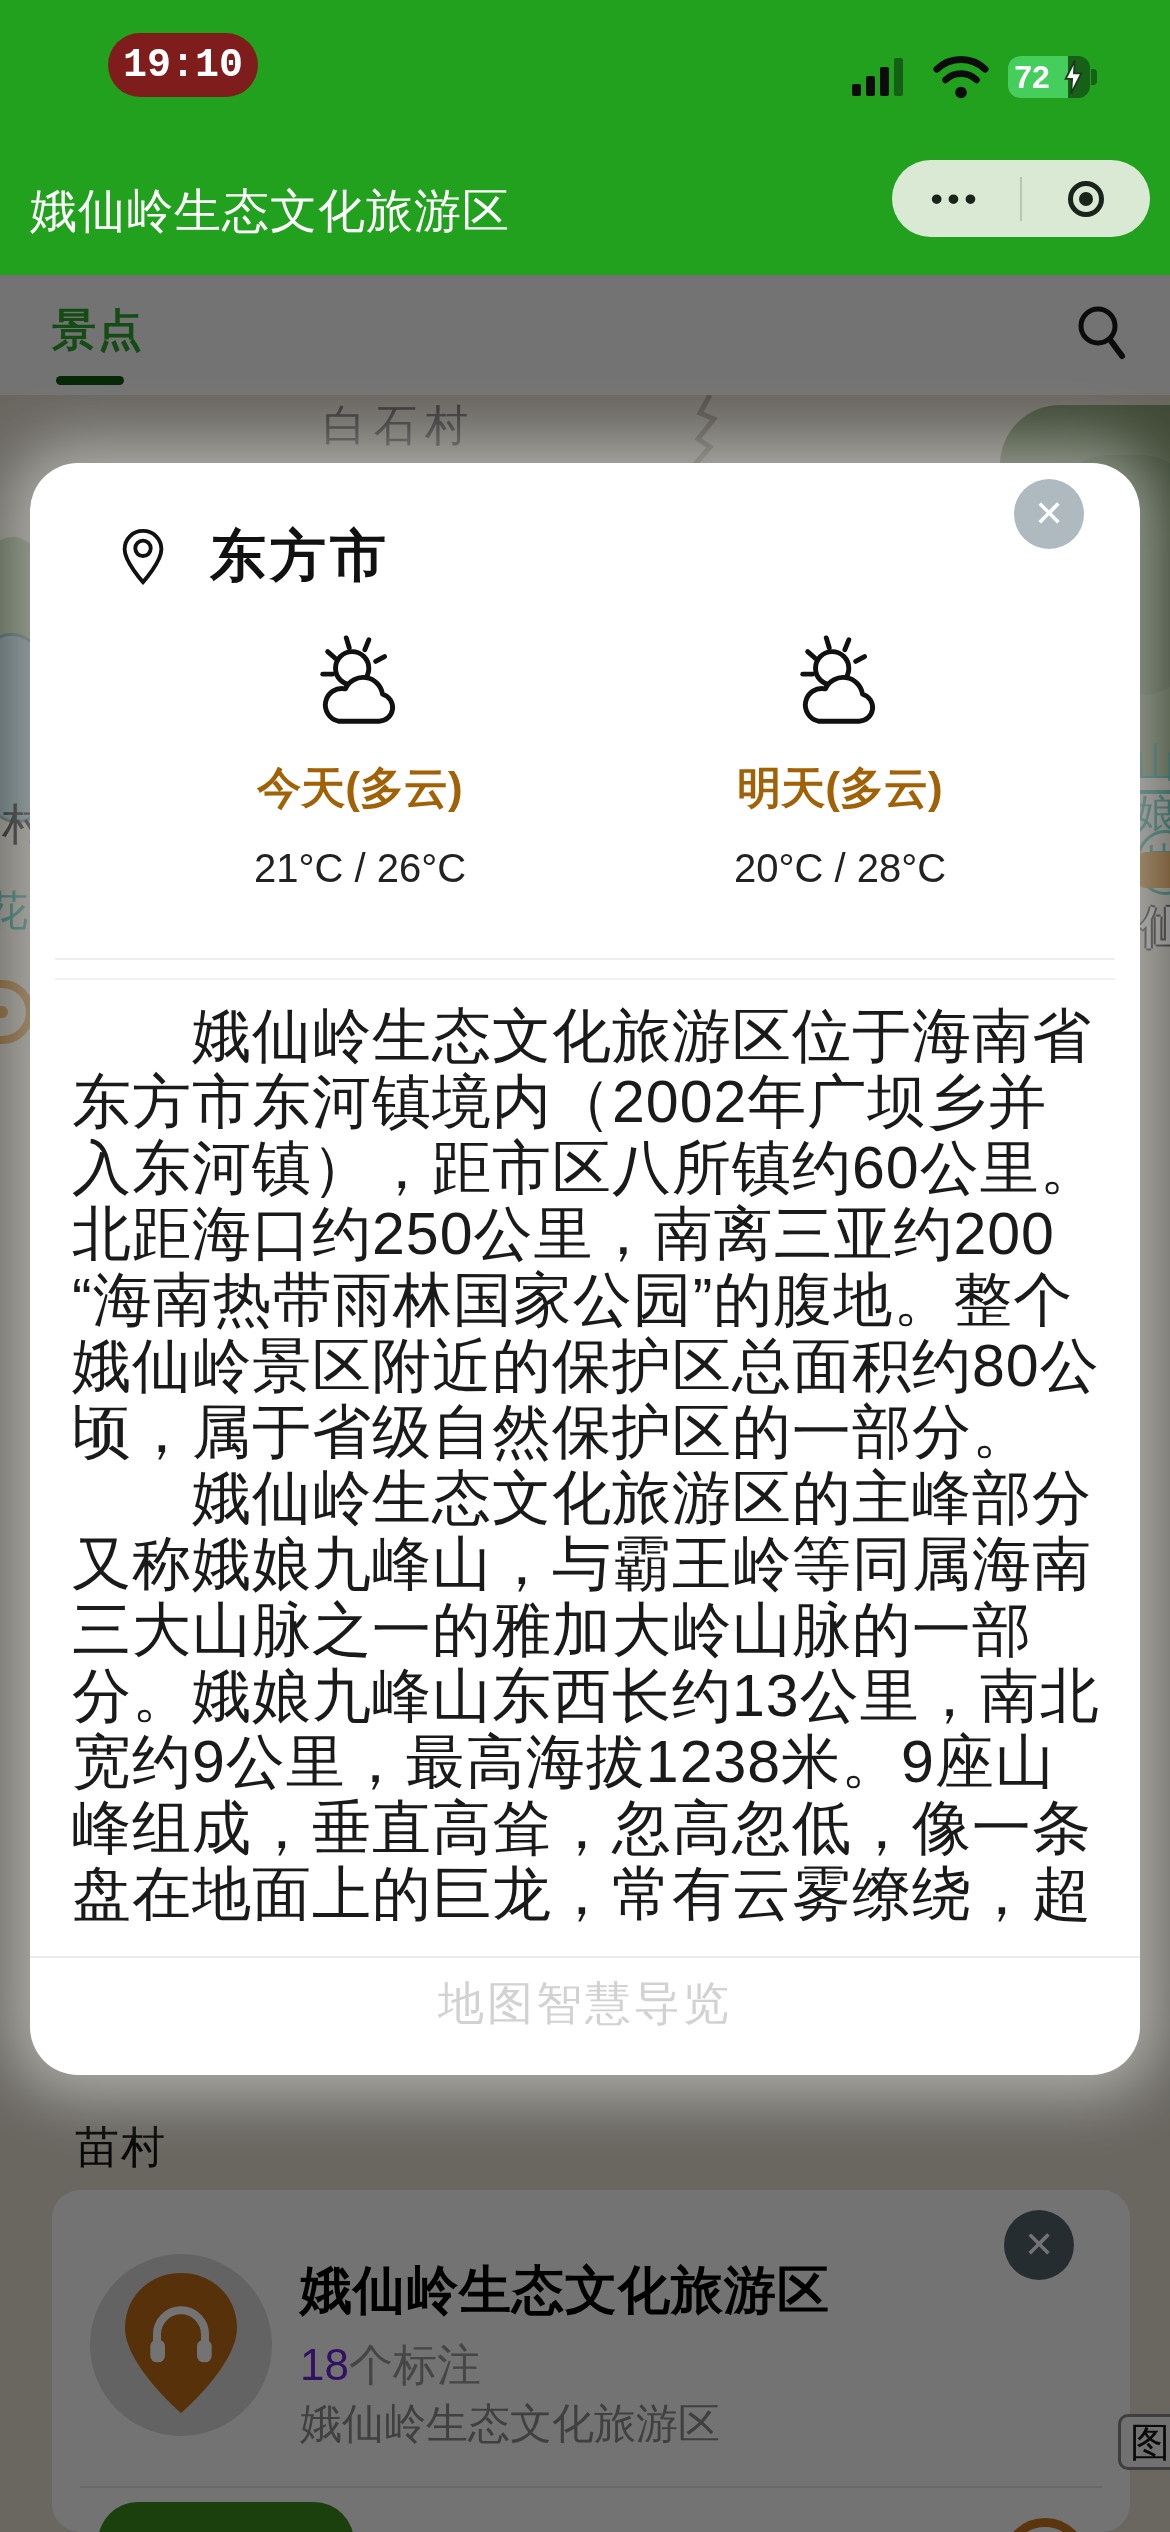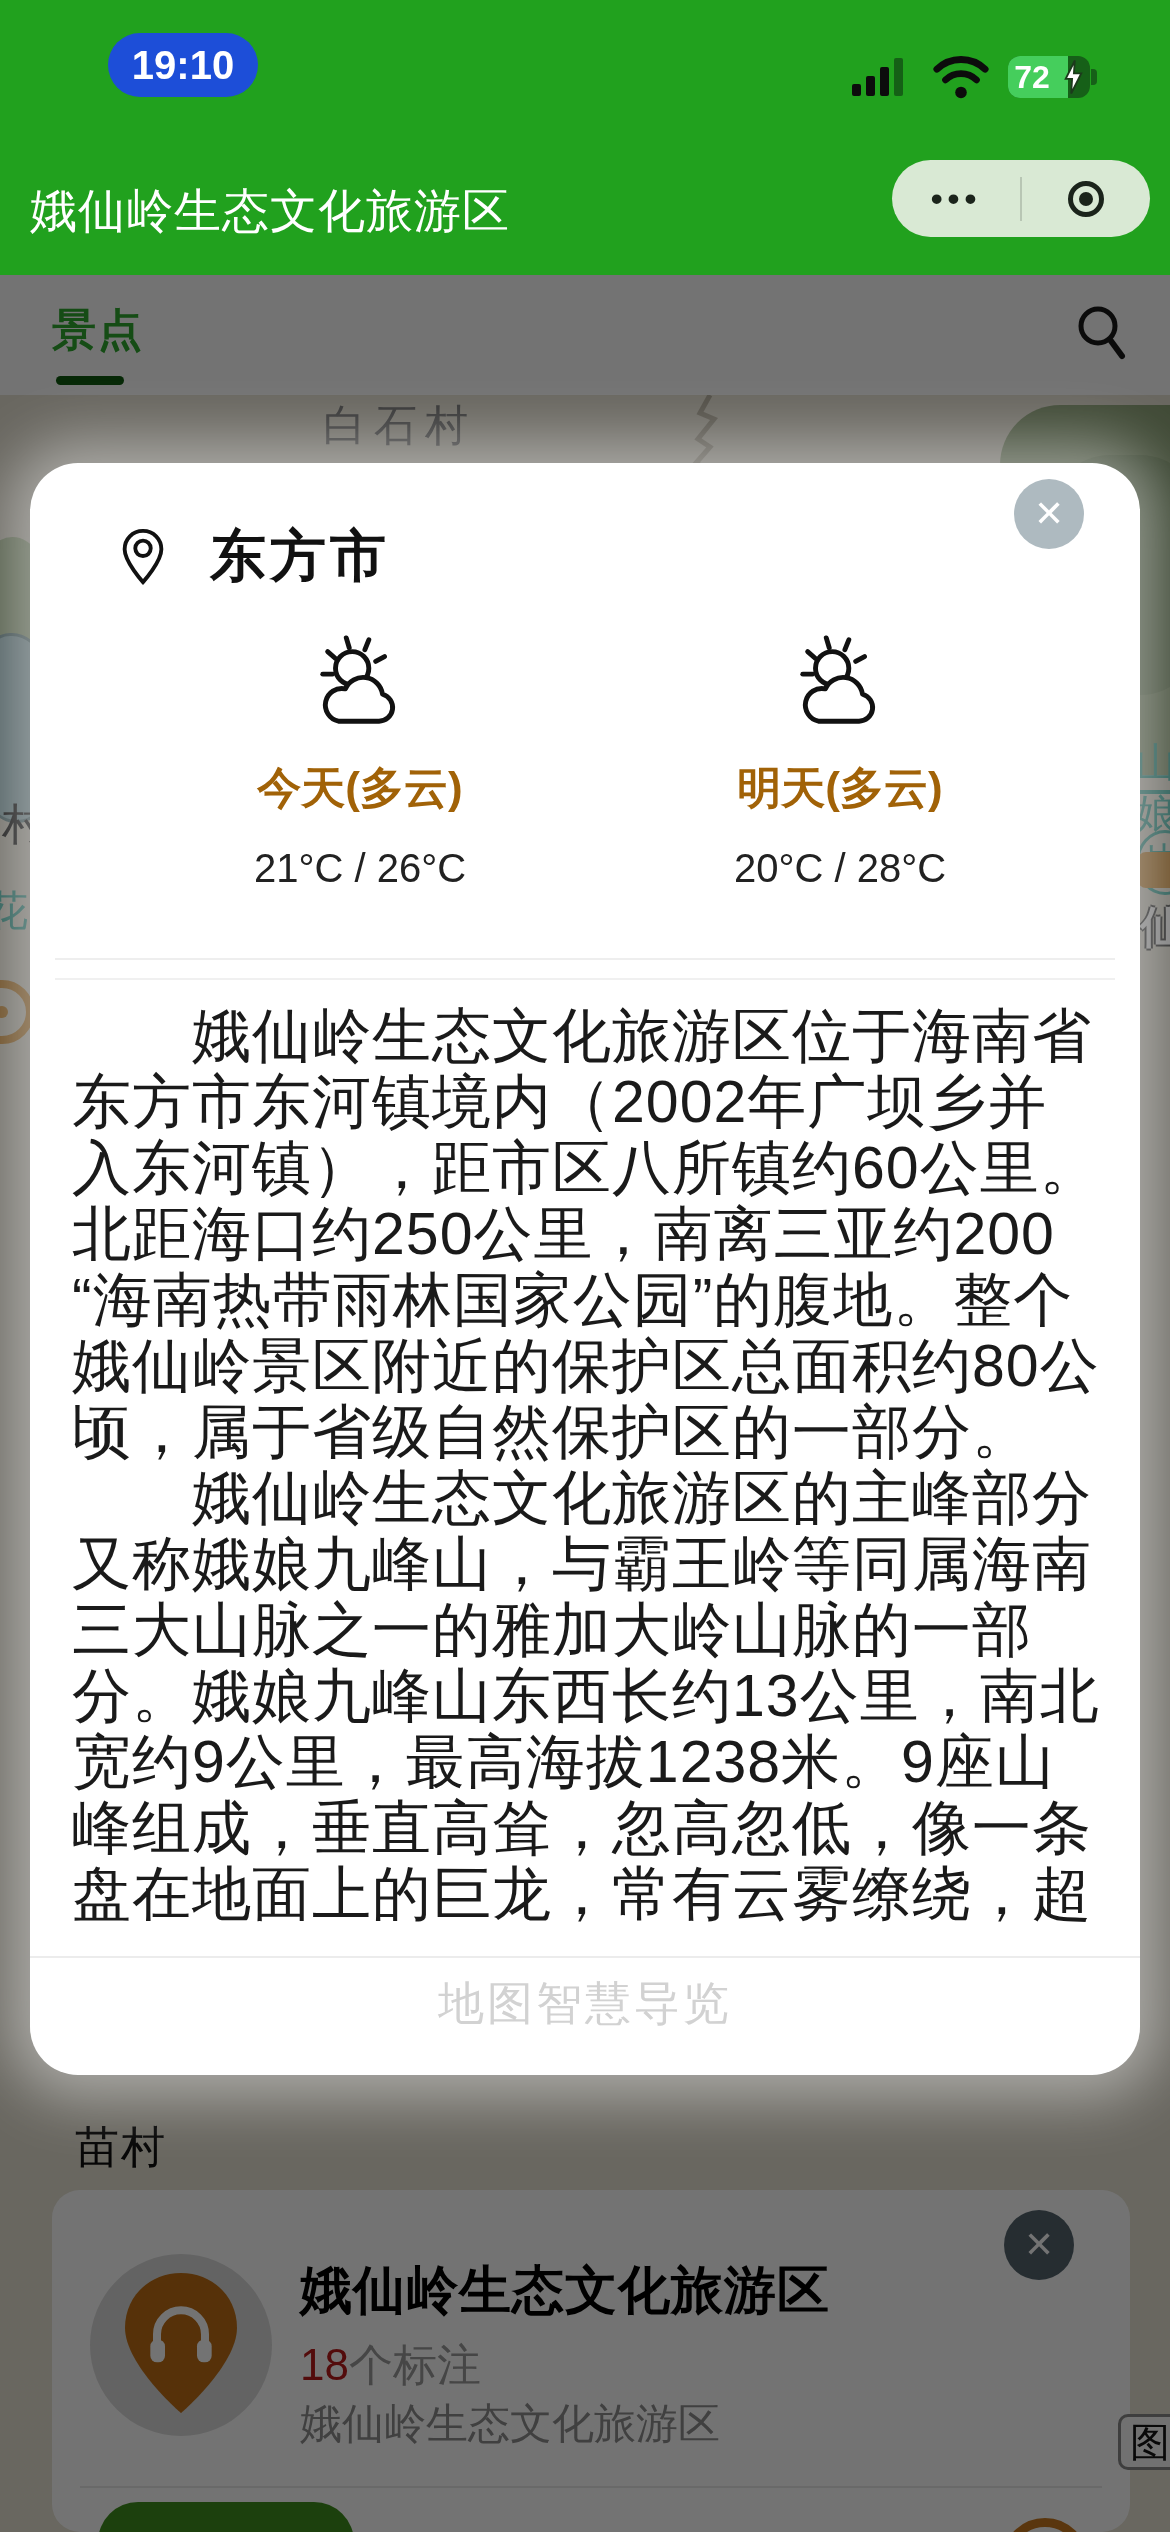--- a/index.html
+++ b/index.html
@@ -1,22 +1,22 @@
 <!DOCTYPE html>
 <html><head>
 <meta charset="utf-8">
 <style>
   html,body{margin:0;padding:0;background:#222;}
   *{box-sizing:border-box;font-family:"Liberation Sans","DejaVu Sans",sans-serif;}
   .screen{position:relative;width:1170px;height:2532px;background:#E8E4D5;overflow:hidden;margin:0 auto;}
 
   
   .header{position:absolute;left:0;top:0;width:1170px;height:275px;background:#21A11E;z-index:5;}
-  .time-pill{position:absolute;left:108px;top:33px;width:150px;height:64px;background:#1d4ed8;border-radius:32px;
-             color:#fff;font-size:40px;font-weight:bold;display:flex;align-items:center;justify-content:center;}
+  .time-pill{position:absolute;left:108px;top:33px;width:150px;height:64px;background:#7f1d1d;border-radius:32px;
+             color:#fff;font-size:40px;font-weight:bold;display:flex;align-items:center;justify-content:center;font-family:Liberation Mono, monospace;}
   .sig{position:absolute;left:852px;top:56px;}
   .wifi{position:absolute;left:932px;top:54px;}
   .battery{position:absolute;left:1008px;top:56px;width:88px;height:42px;}
   .batt-body{position:absolute;left:0;top:0;width:82px;height:42px;border-radius:12px;background:#166018;overflow:hidden;}
   .batt-fill{position:absolute;left:0;top:0;width:60px;height:42px;background:#45CE5C;}
   .batt-num{position:absolute;left:0;top:0;width:48px;height:42px;color:#fff;font-size:32px;font-weight:bold;
             display:flex;align-items:center;justify-content:center;}
   .batt-bolt{position:absolute;left:54px;top:2px;}
   .batt-tip{position:absolute;left:83px;top:13px;width:6px;height:16px;background:#166018;border-radius:0 4px 4px 0;}
   .nav-title{position:absolute;left:30px;top:180px;color:#fff;font-size:47px;font-weight:500;letter-spacing:1px;}
@@ -55,21 +55,21 @@
   .squiggle{position:absolute;left:590px;top:0px;}
 
   .lbl-miaocun{position:absolute;left:75px;top:2118px;font-size:44px;color:#0F0F0F;z-index:2;letter-spacing:2px;}
 
   
   .poi-card{position:absolute;left:52px;top:2190px;width:1078px;height:342px;background:#fff;border-radius:28px;z-index:2;}
   .avatar{position:absolute;left:38px;top:64px;width:182px;height:182px;border-radius:50%;background:#DCDCDC;
           display:flex;align-items:center;justify-content:center;overflow:hidden;}
   .poi-title{position:absolute;left:248px;top:66px;font-size:52px;font-weight:bold;color:#000;letter-spacing:1px;}
   .poi-meta{position:absolute;left:248px;top:146px;font-size:44px;}
-  .poi-meta .num{color:#b91c1c;}
+  .poi-meta .num{color:#6d28d9;}
   .poi-meta .suffix{color:#9B9B9B;}
   .poi-sub{position:absolute;left:248px;top:206px;font-size:42px;color:#8F8F8F;}
   .poi-div{position:absolute;left:28px;right:28px;top:296px;height:2px;background:#E9E9E9;}
   .poi-close{position:absolute;left:952px;top:20px;width:70px;height:70px;border-radius:50%;background:#54646E;
              color:#fff;font-size:36px;display:flex;align-items:center;justify-content:center;}
   .hours-pill{position:absolute;left:98px;top:2502px;width:256px;height:80px;border-radius:40px;background:#3F8F1E;z-index:2;
               color:#EAF2E4;font-size:40px;display:flex;align-items:center;justify-content:center;padding-top:24px;}
   .home-pill{position:absolute;left:378px;top:2492px;width:416px;height:20px;border-radius:10px;background:#fff;z-index:2;}
   .map-badge{position:absolute;left:1118px;top:2414px;width:64px;height:56px;background:#FAFAFA;border:3px solid #8A8A8A;
              border-radius:10px;z-index:2;font-size:40px;color:#141414;display:flex;align-items:center;justify-content:center;}

